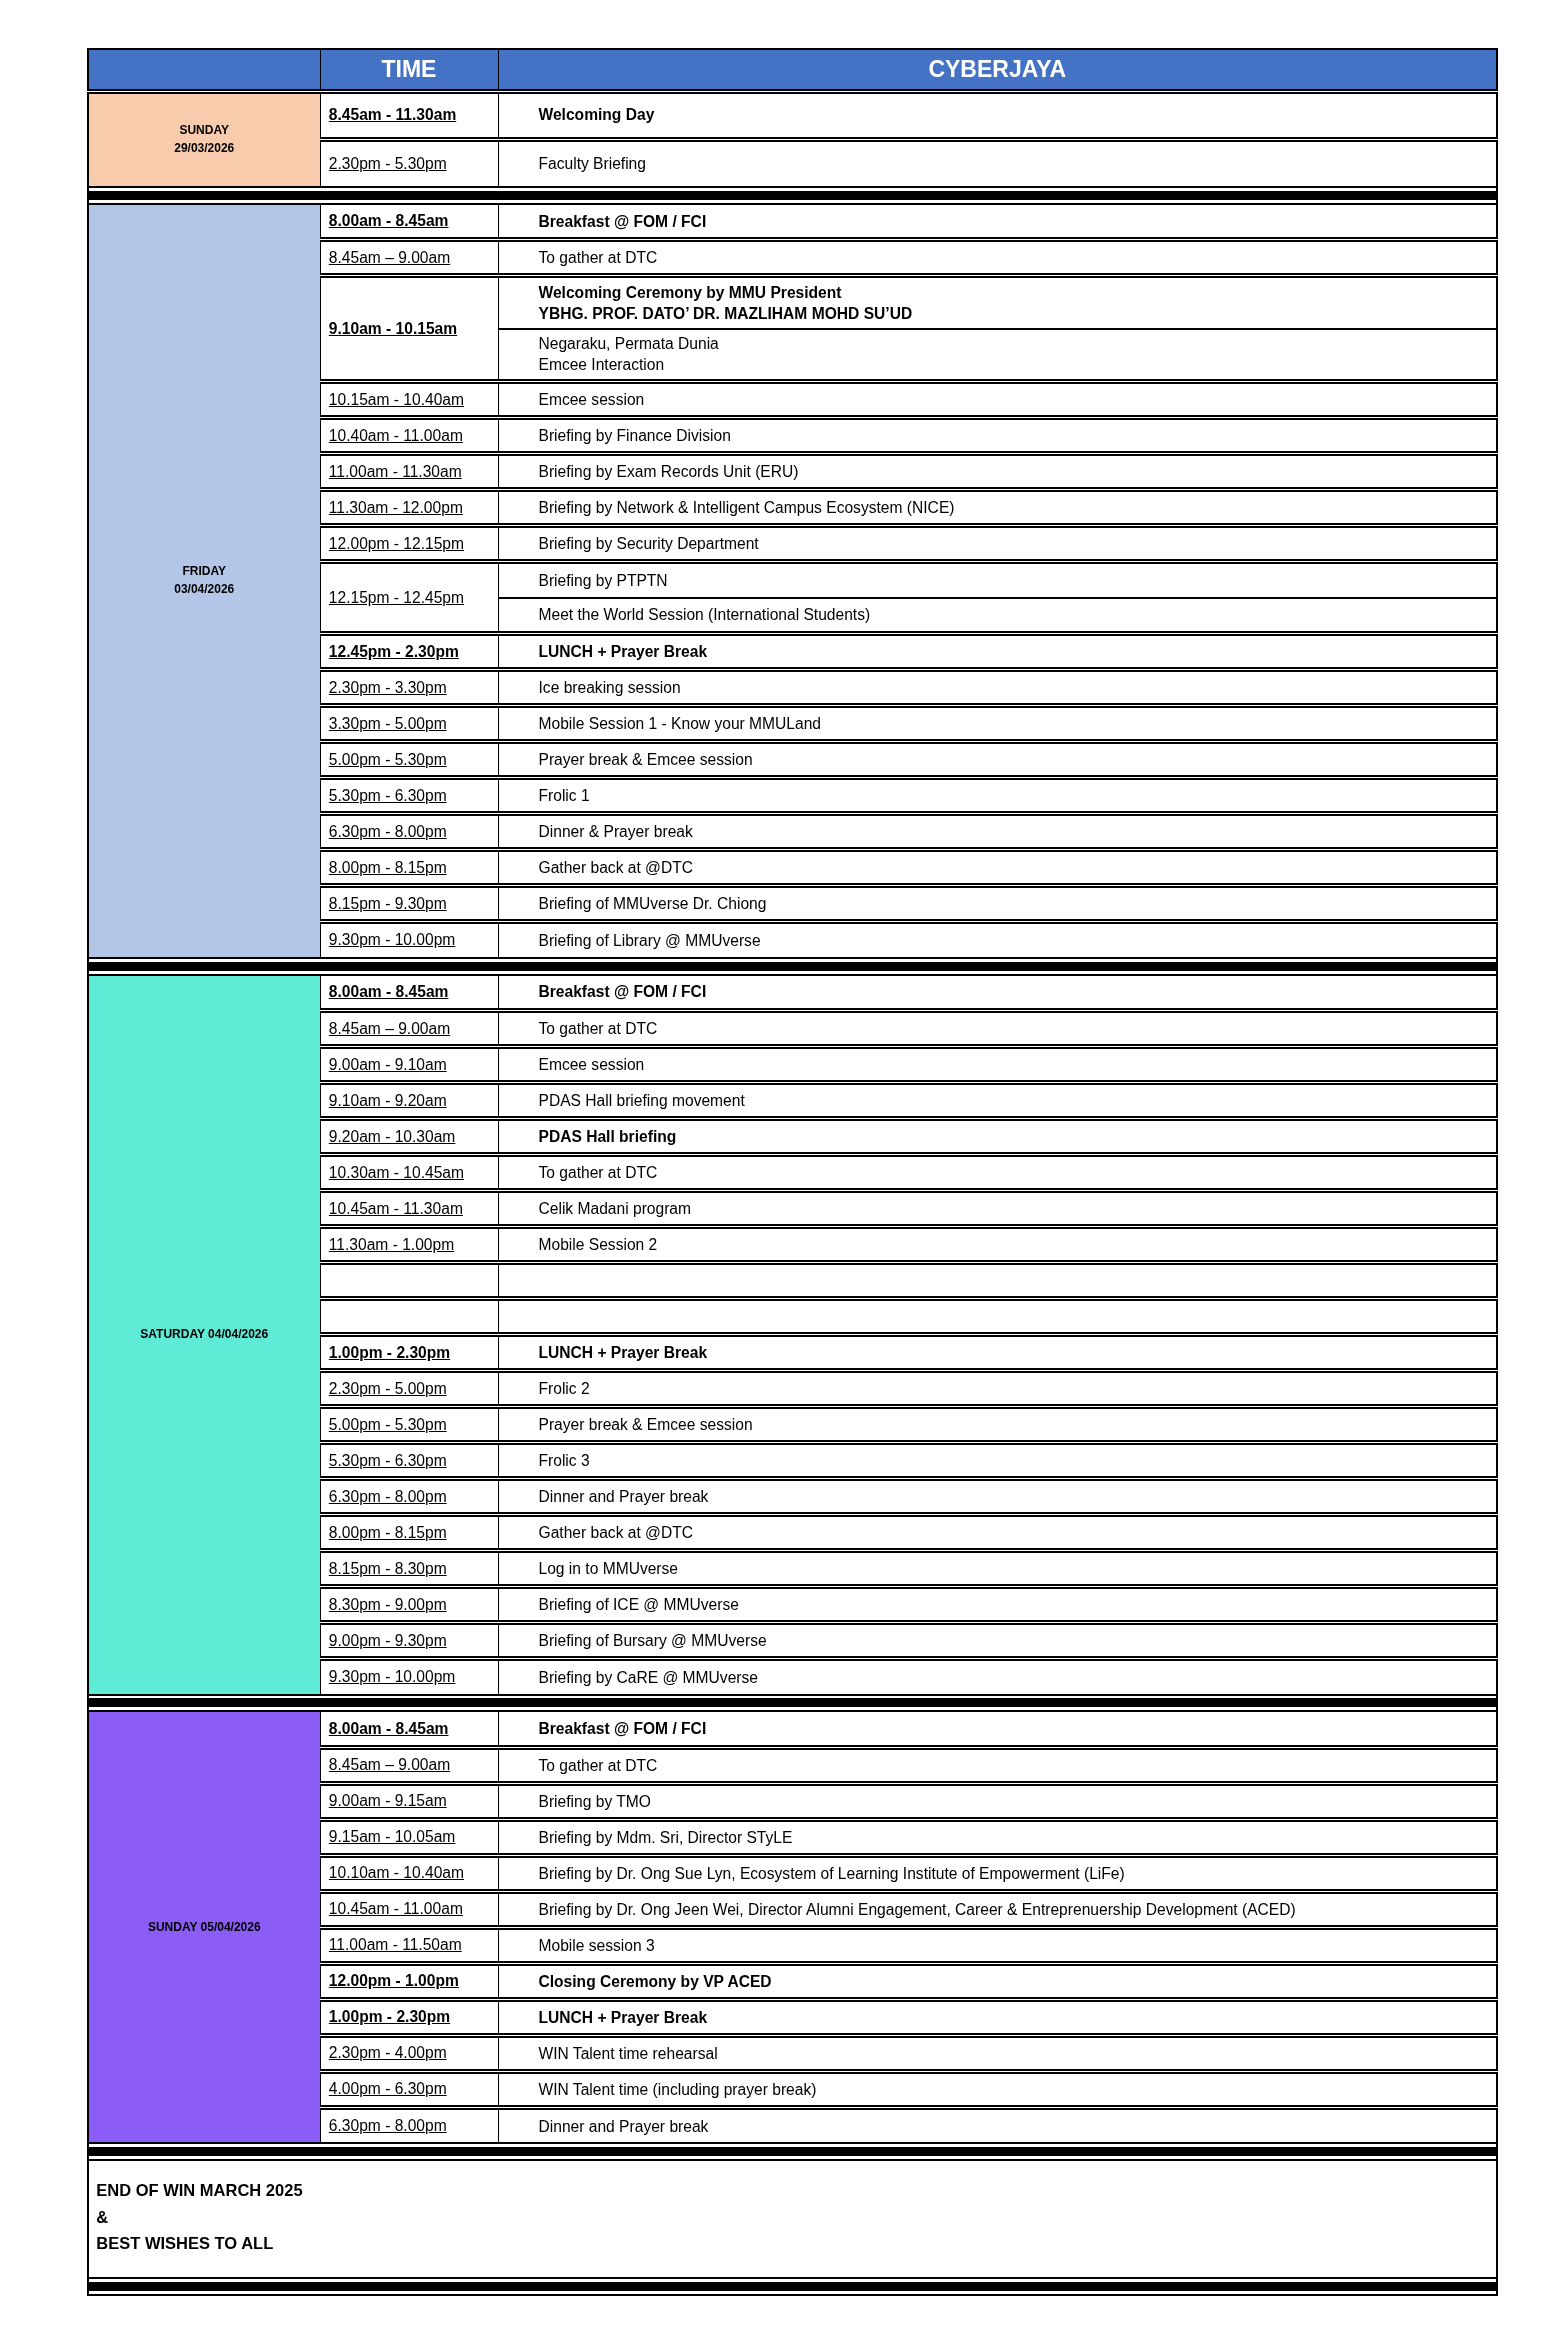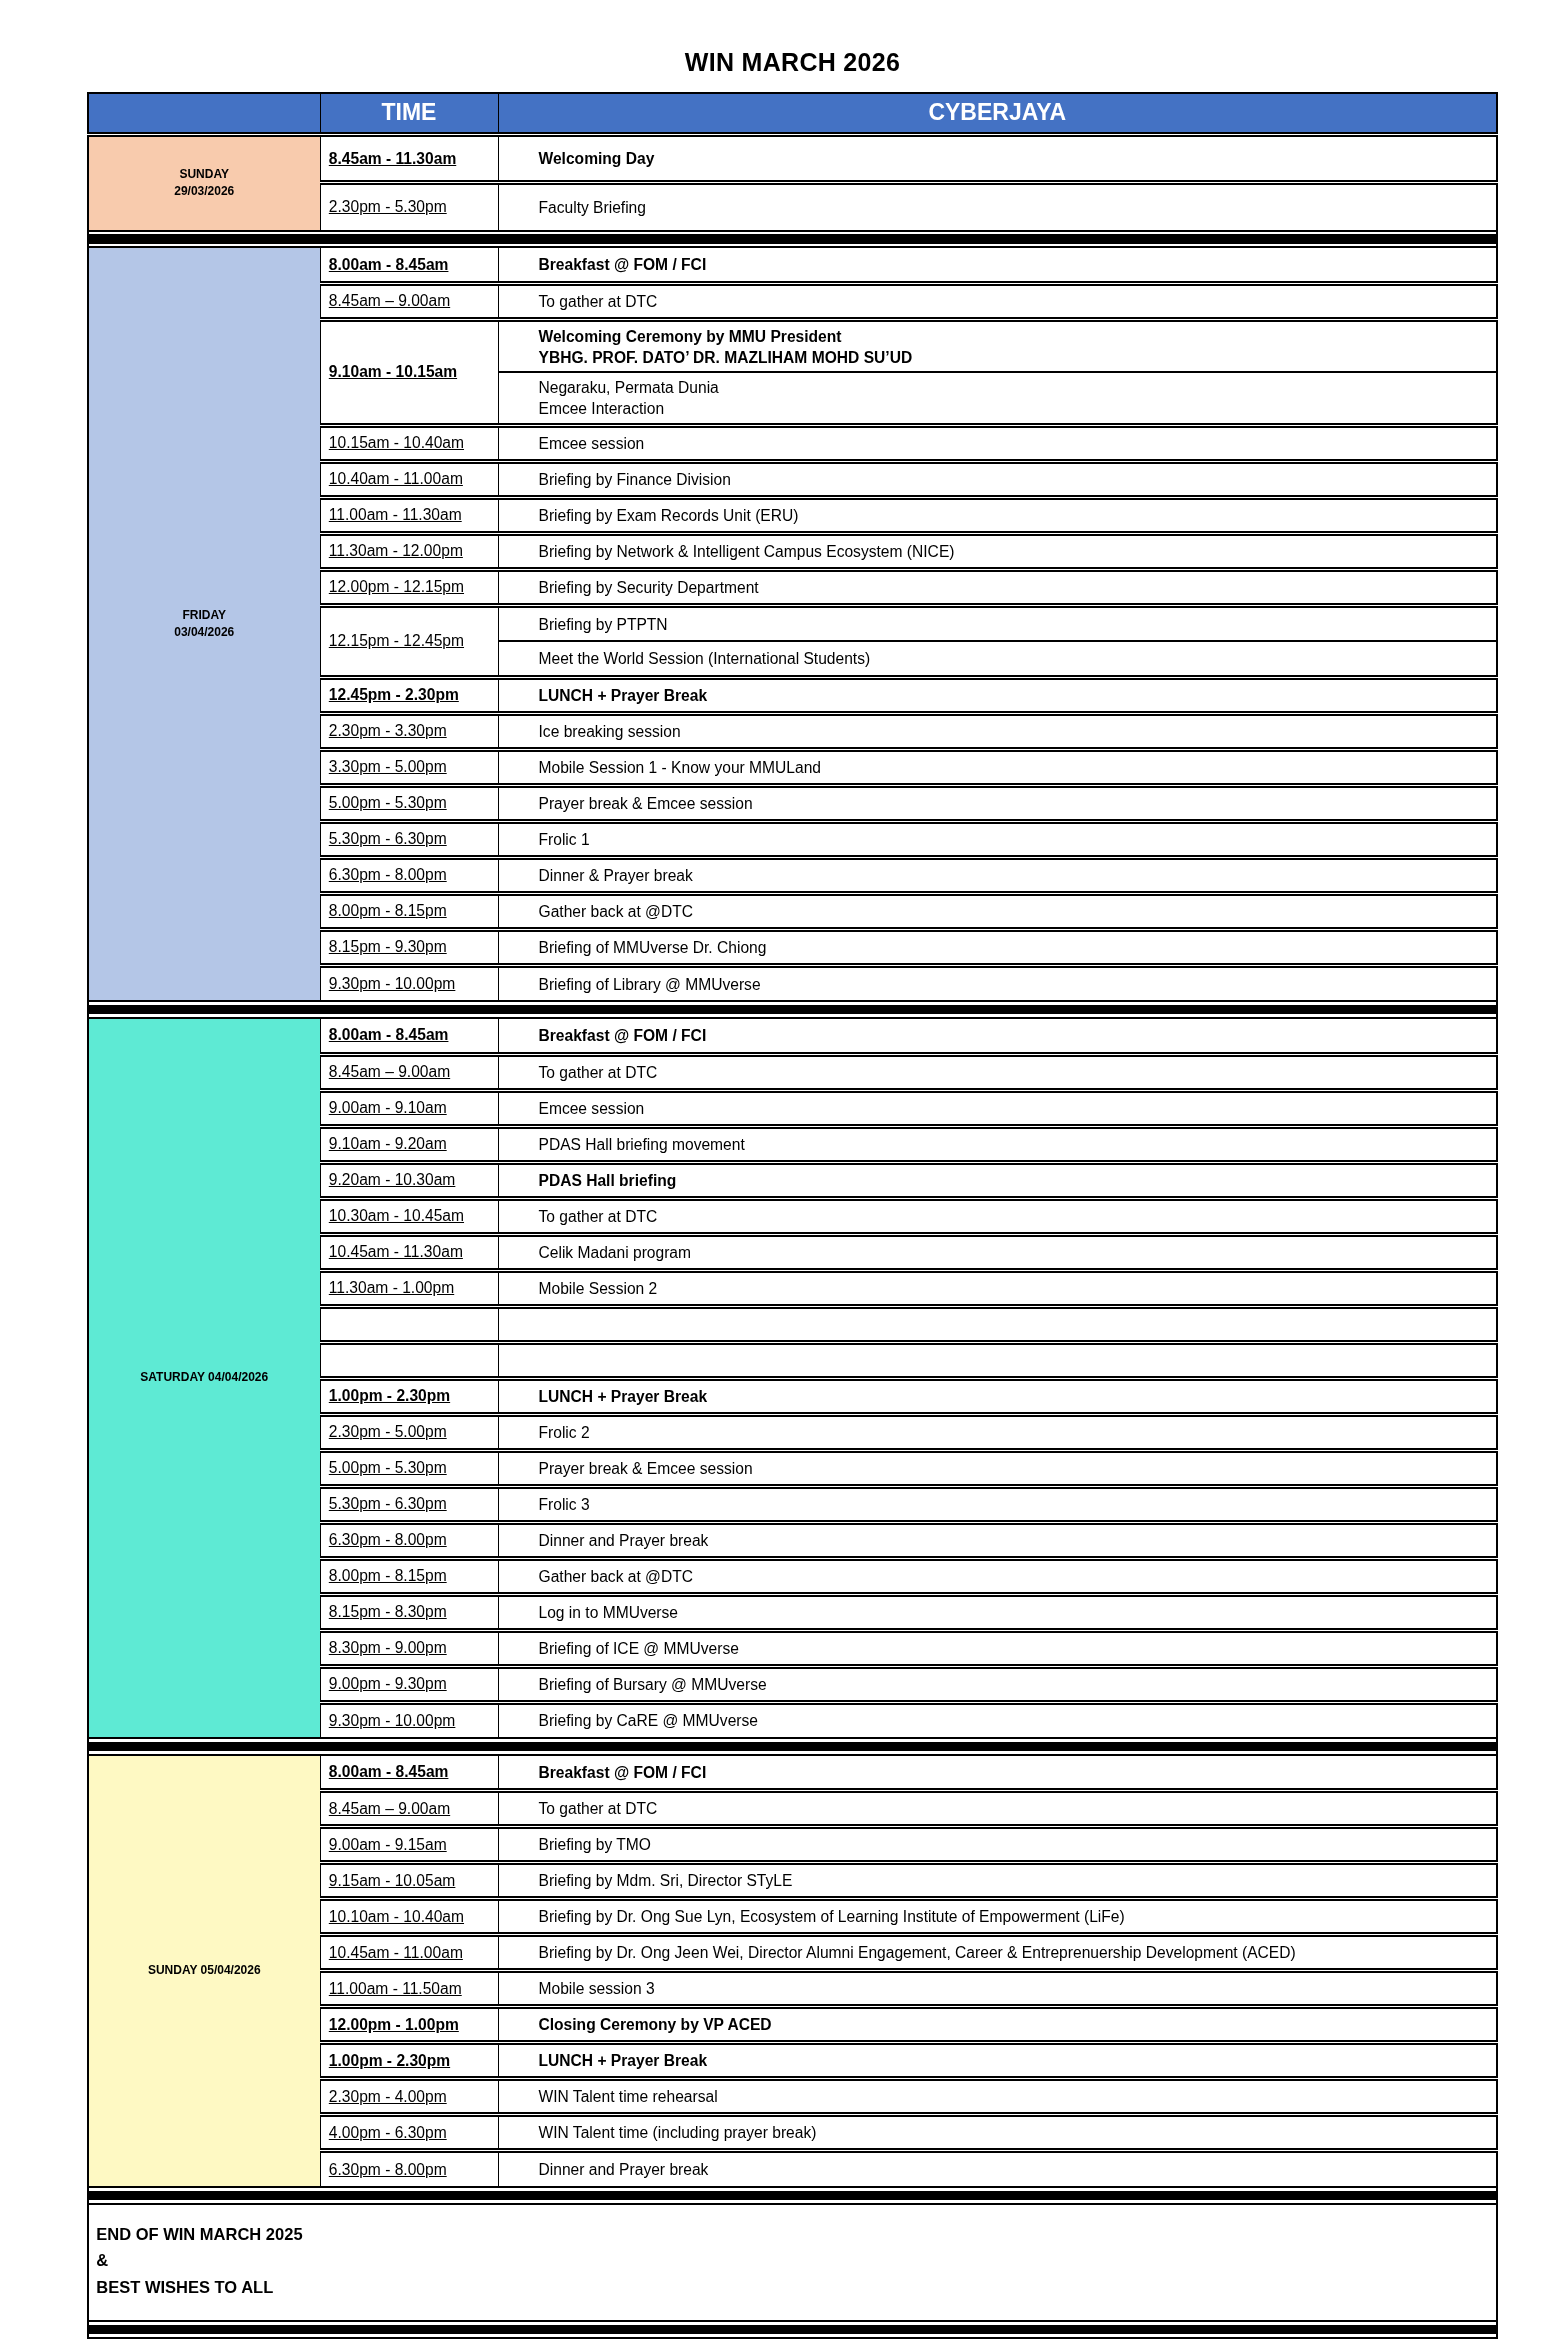--- a/index.html
+++ b/index.html
@@ -69,21 +69,20 @@
   .footer-line {
     font-weight: bold;
     font-size: 16.5px;
     margin: 7.3px 0;
   }
 </style>
 </head>
 <body>
 
 <div class="page">
-  <h1 class="title">WIN MARCH 2026</h1>
   <table class="schedule">
     <colgroup>
       <col class="c-day">
         <col class="c-time">
         <col>
     </colgroup>
     <tbody id="tbody">
       <tr class="head">
         <td class="day-head" style="background: rgb(68, 114, 196); color: rgb(255, 255, 255);"></td>
         <td style="background: rgb(68, 114, 196); color: rgb(255, 255, 255);">TIME</td>
@@ -271,21 +270,21 @@
         <tr class="row sec2">
           <td class="time">9.30pm - 10.00pm</td>
           <td class="act">Briefing by CaRE @ MMUverse</td>
         </tr>
         <tr class="sep">
           <td colspan="3">
             <div class="band"></div>
           </td>
         </tr>
         <tr class="row sec3 after-sep">
-          <td class="day" rowspan="12" style="background: #fef9c3; margin-top: 10px;">SUNDAY 05/04/2026</td>
+          <td class="day" rowspan="12" style="background: #8b5cf6; margin-top: 10px;">SUNDAY 05/04/2026</td>
           <td class="time b">8.00am - 8.45am</td>
           <td class="act b">Breakfast @ FOM / FCI</td>
         </tr>
         <tr class="row sec3">
           <td class="time">8.45am – 9.00am</td>
           <td class="act">To gather at DTC</td>
         </tr>
         <tr class="row sec3">
           <td class="time">9.00am - 9.15am</td>
           <td class="act">Briefing by TMO</td>

